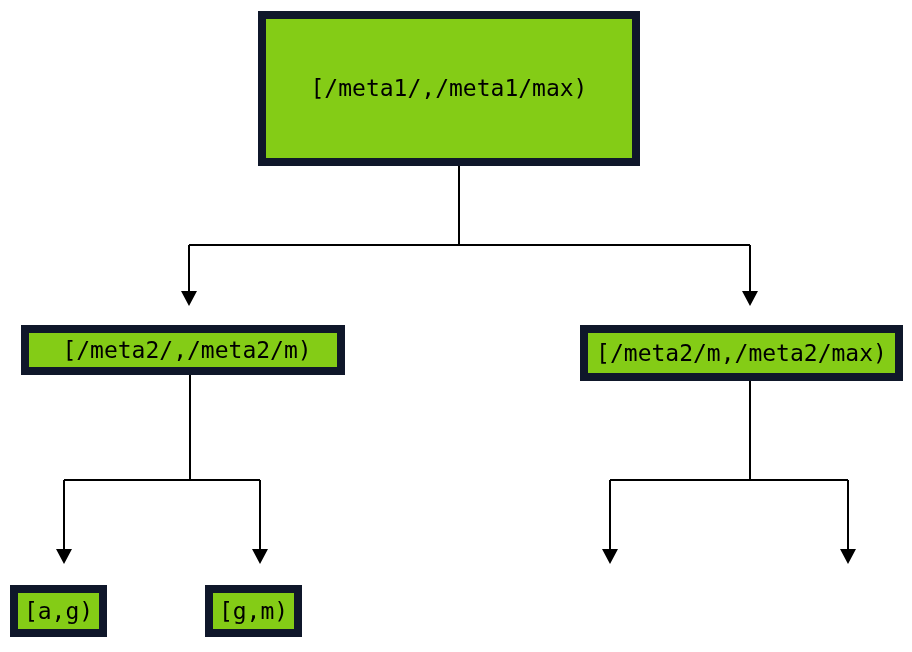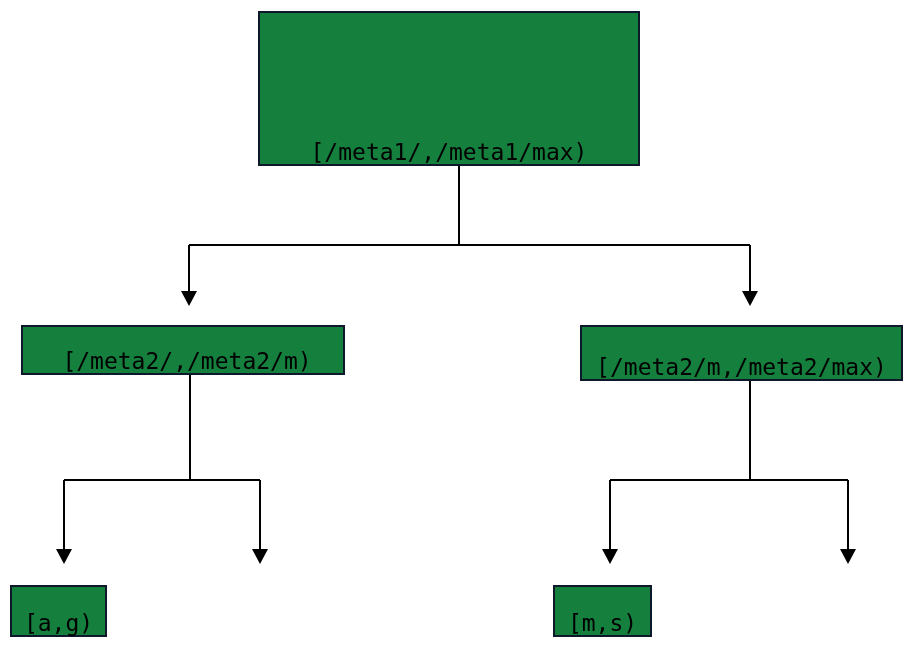--- a/index.html
+++ b/index.html
@@ -12,24 +12,24 @@
     position: relative;
     width: 912px;
     height: 652px;
     background: #ffffff;
     font-family: "DejaVu Sans Mono", monospace;
     overflow: hidden;
   }
   .node-box {
     position: absolute;
     box-sizing: border-box;
-    border: 2px solid #0f172a;
-    background: #15803d;
+    border: 8px solid #0f172a;
+    background: #84cc16;
     display: flex;
-    align-items: flex-end;
+    align-items: center;
     justify-content: center;
     color: #000000;
     font-family: "DejaVu Sans Mono", monospace;
     font-size: 23px;
     line-height: 1;
     letter-spacing: 0;
     white-space: pre;
   }
   .node-label {
     display: block;
@@ -98,19 +98,19 @@
   </div>
 
   <div class="node-box" style="left:580px; top:325px; width:323px; height:56px;">
     <span class="node-label">[/meta2/m,/meta2/max)</span>
   </div>
 
   <div class="node-box" style="left:10px; top:585px; width:97px; height:52px;">
     <span class="node-label">[a,g)</span>
   </div>
 
+  <div class="node-box" style="left:205px; top:585px; width:97px; height:52px;">
+    <span class="node-label">[g,m)</span>
+  </div>
 
-  <div class="node-box" style="left:553px; top:585px; width:99px; height:52px;">
-    <span class="node-label">[m,s)</span>
-  </div>
 
 
 </div>
 
 </body></html>

